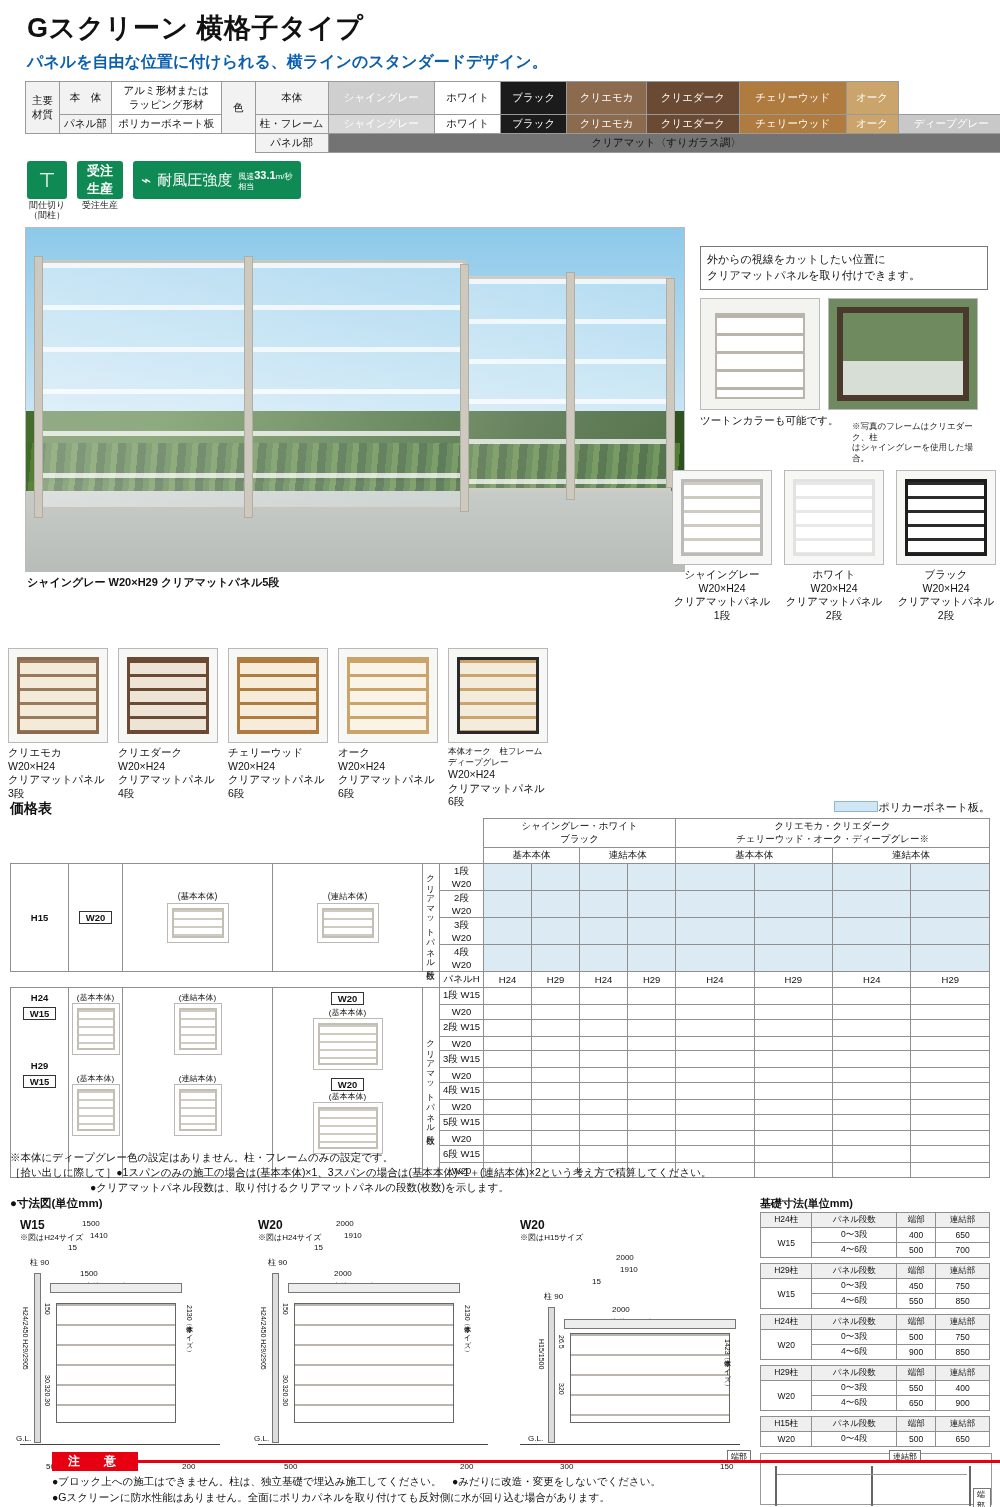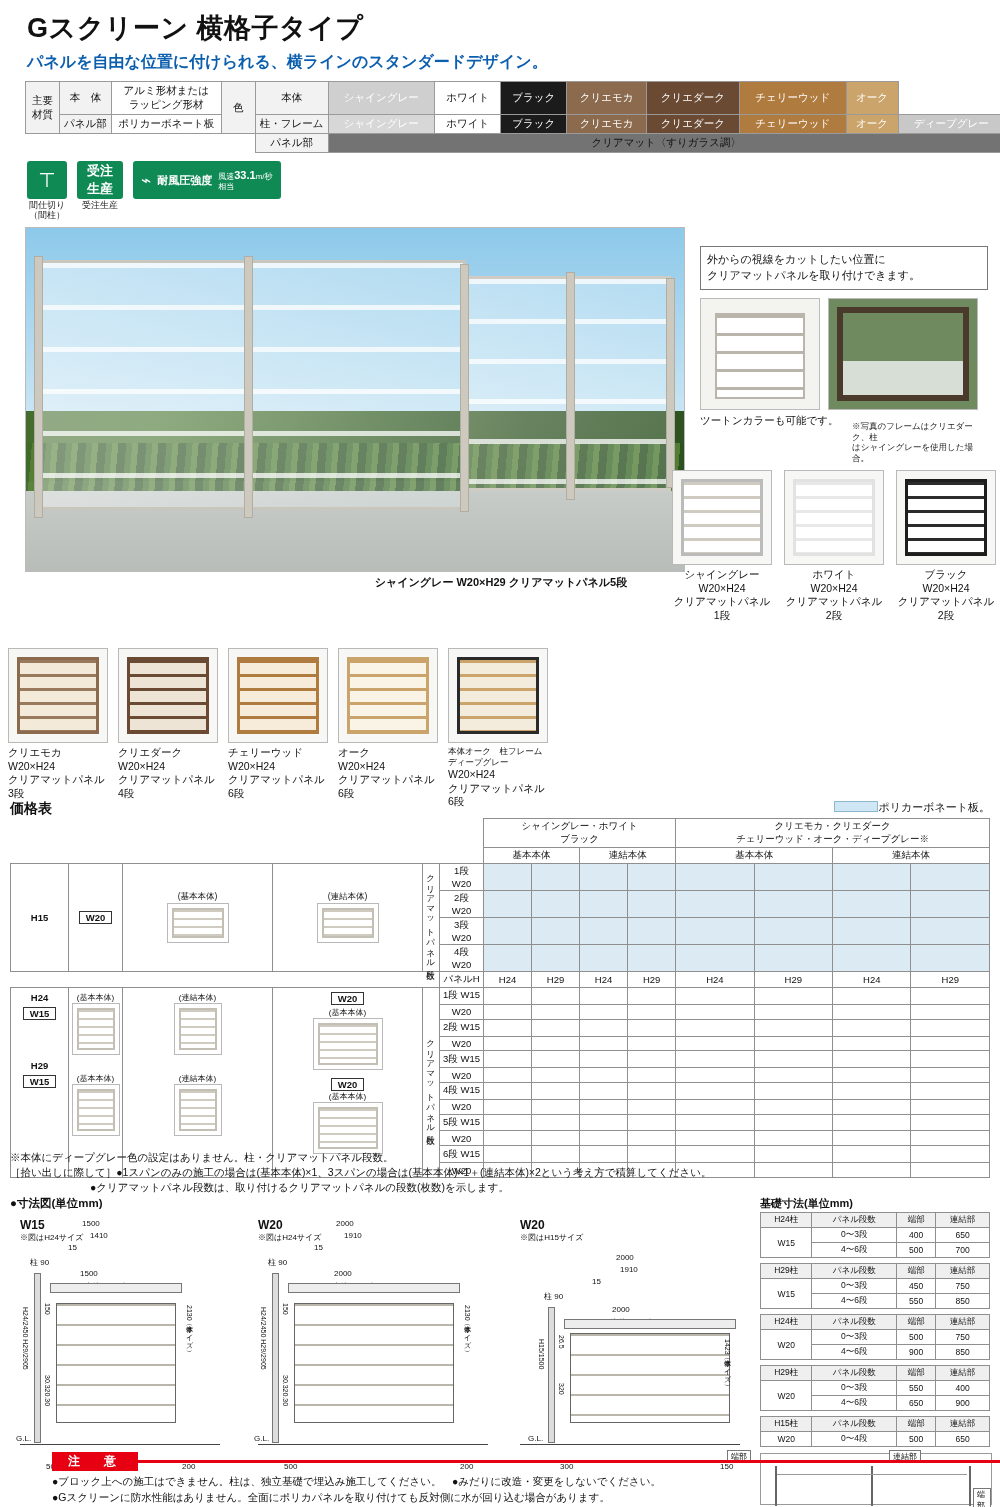--- a/index.html
+++ b/index.html
@@ -30,21 +30,21 @@
   .c-oak { background:#caa46a; color:#fff; }
   .c-deep { background:#c8c8c8; color:#fff; }
   .c-mat { background:#737373; }
 
   
   .badges { display:flex; align-items:flex-start; gap:10px; margin:8px 0 6px 2px; }
   .badge { display:flex; flex-direction:column; align-items:center; font-size:9px; }
   .bx { width:40px;height:38px;background:#0f8a55;color:#fff;border-radius:3px;display:flex;align-items:center;justify-content:center;font-size:20px; }
   .bx2 { width:46px;height:38px;background:#0f8a55;color:#fff;border-radius:3px;display:flex;align-items:center;justify-content:center;font-size:13px;font-weight:bold; }
   .wind { display:flex; align-items:center; background:#0f8a55; color:#fff; border-radius:3px; height:38px; padding:0 8px; gap:6px; }
-  .wind .wl { font-size:11px; font-weight:bold; line-height:1.15; }
+  .wind .wl { font-size:15px; font-weight:normal; line-height:1.15; }
   .wind .wr { font-size:8px; line-height:1.2; }
   .badge .cap { margin-top:2px; color:#222; text-align:center; line-height:1.1; }
 
   
   .hero-wrap { position:relative; }
   .hero {
     width:660px; height:345px; border:1px solid #bbb; overflow:hidden; position:relative;
     background:linear-gradient(#bfe3f6,#e7f4fb 55%,#d8dedd 56%,#cfd6d4 100%);
   }
   .hero .sky { position:absolute; inset:0; background:linear-gradient(#8dc9ea,#cfe8f5 60%,#eaf4f8 100%); }
@@ -56,21 +56,21 @@
     background:linear-gradient(120deg,rgba(255,255,255,.45),rgba(230,245,250,.25));
     border:3px solid #c9c6bd; }
   .panelwall:before { content:""; position:absolute; inset:0;
     background:repeating-linear-gradient(to bottom, rgba(255,255,255,.75) 0 5px, rgba(255,255,255,0) 5px 42px); }
   .panelwall2 { position:absolute; top:48px; left:440px; width:205px; height:215px;
     background:linear-gradient(120deg,rgba(255,255,255,.35),rgba(235,248,252,.2));
     border:3px solid #cfccc3; }
   .panelwall2:before { content:""; position:absolute; inset:0;
     background:repeating-linear-gradient(to bottom, rgba(255,255,255,.75) 0 5px, rgba(255,255,255,0) 5px 40px); }
   .post { position:absolute; width:9px; background:#cdc9bf; border:1px solid #b2ada1; }
-  .hero-cap { font-size:11px; margin:3px 0 0 2px; font-weight:bold;text-align:center; }
+  .hero-cap { font-size:11px; margin:3px 0 0 2px; font-weight:bold; }
 
   
   .notebox { position:absolute; left:700px; top:246px; width:288px; }
   .notebox .bubble { border:1px solid #777; padding:5px 6px; font-size:11px; line-height:1.45; background:#fff; }
   .nb-imgs { display:flex; gap:8px; margin-top:8px; }
   .nb-a { width:120px; height:112px; border:1px solid #bbb; background:#f3f3f0; position:relative; }
   .nb-b { width:150px; height:112px; border:1px solid #bbb; background:#6f8a5e; position:relative; overflow:hidden;}
   .nb-b .frame { position:absolute; inset:8px; border:6px solid #4a3a2c; }
   .nb-b .mat { position:absolute; left:14px; right:14px; top:62px; bottom:14px; background:#e9ecea; opacity:.85;}
   .latgrid { position:absolute; left:14px; right:14px; top:14px; bottom:10px;
@@ -565,21 +565,21 @@
           <td></td>
           <td></td>
           <td></td>
           <td></td>
           <td></td>
         </tr>
   </tbody>
     </table>
 
   <div class="notes">
-    <div>※本体にディープグレー色の設定はありません。柱・クリアマットパネル段数。</div>
+    <div>※本体にディープグレー色の設定はありません。柱・フレームのみの設定です。</div>
     <div>［拾い出しに際して］●1スパンのみの施工の場合は(基本本体)×1、3スパンの場合は(基本本体)×1＋(連結本体)×2という考え方で積算してください。</div>
     <div style="margin-left:80px">●クリアマットパネル段数は、取り付けるクリアマットパネルの段数(枚数)を示します。</div>
   </div>
 
   <div class="dim-h">●寸法図(単位mm)</div>
 
   <div style="position:absolute;left:20px;top:1218px">
     <div style="font-size:12px;font-weight:bold">W15</div>
     <div style="font-size:8px">※図はH24サイズ</div>
     <div class="dwg">

